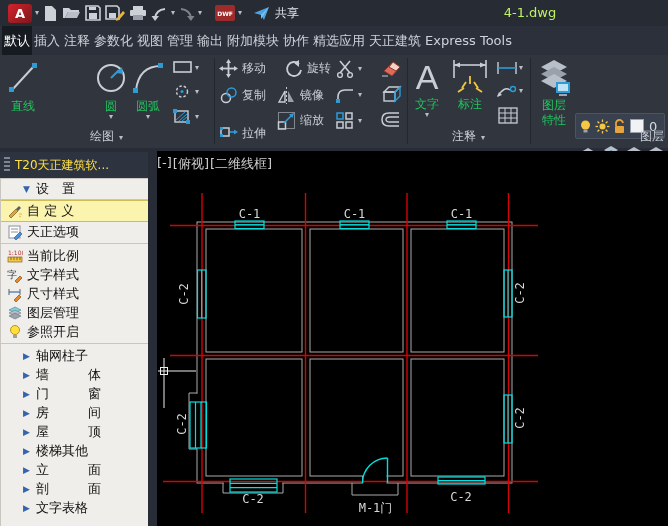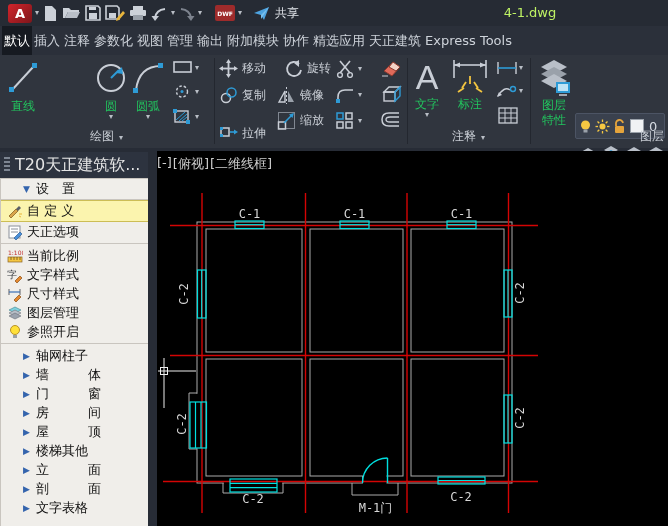--- a/index.html
+++ b/index.html
@@ -45,21 +45,21 @@
            background:#3a414e; border:1px solid #4c5464; border-radius:2px;
            display:flex; align-items:center; padding:0 3px; gap:3px; }
   .combo .lname { color:#d5dae2; font-size:13px; margin-left:2px; }
   .lgrid { position:absolute; left:575px; top:88px; width:92px; height:46px;
            display:grid; grid-template-columns:repeat(4,23px); grid-template-rows:22px 22px; }
   .lgrid span { display:flex; align-items:center; justify-content:center; }
 
   
   #sidebar { position:absolute; left:0; top:148px; width:148px; height:378px; background:#272c36; }
   #sb-header { position:absolute; left:0; top:4px; width:148px; height:26px; background:#2d333f;
-               display:flex; align-items:center; color:#e5e5e5; font-size:16px; }
+               display:flex; align-items:center; color:#fde047; font-size:12px; }
   #sb-grip { width:6px; height:16px; margin:0 5px 0 4px;
              background:repeating-linear-gradient(to bottom,#7d8592 0 2px,transparent 2px 4px); }
   #sb-list { position:absolute; left:0; top:30px; width:148px; height:348px; background:#f0eeea;
              border-left:1px solid #c9c5bf; }
   .sb-section { height:22px; border-top:1px solid #c9c5bf; border-bottom:1px solid #c9c5bf;
                 display:flex; align-items:center; font-size:13px; color:#111; }
   .sb-section .tri { color:#3464ad; font-size:9px; margin:0 6px 0 22px; }
   .sb-item { height:19px; display:flex; align-items:center; font-size:13px; color:#111; }
   .sb-item .sb-icon { width:16px; height:16px; margin:0 4px 0 6px; flex:none; }
   .sb-item.hl { height:22px; background:#fbf4ae; border-top:1px solid #ccbd55; border-bottom:1px solid #ccbd55; }

